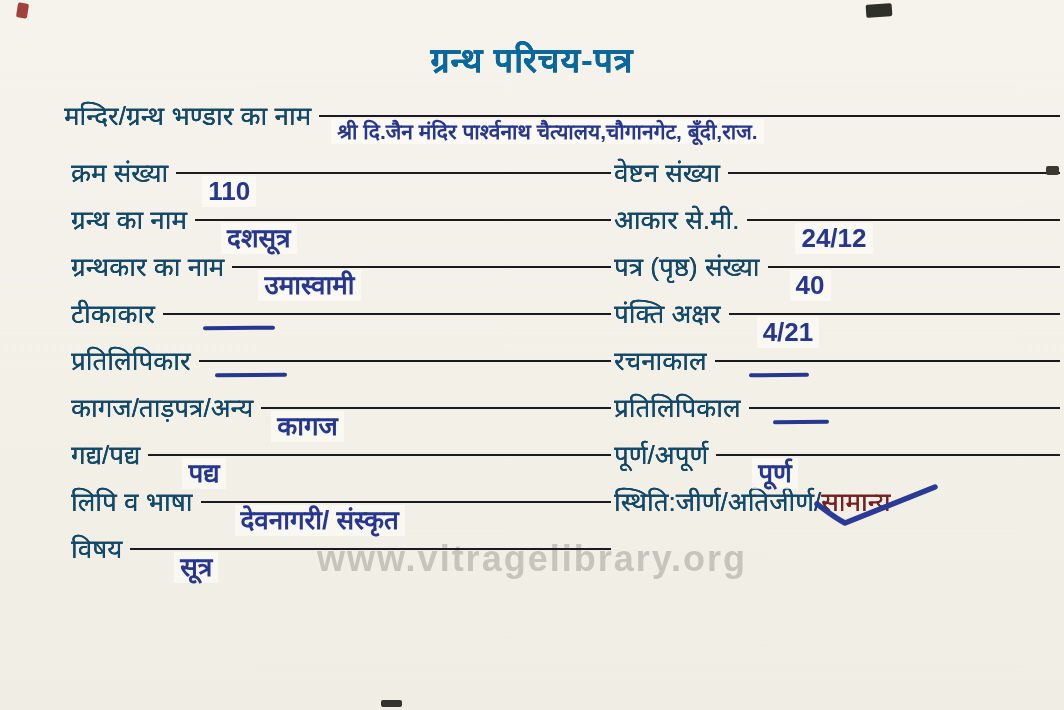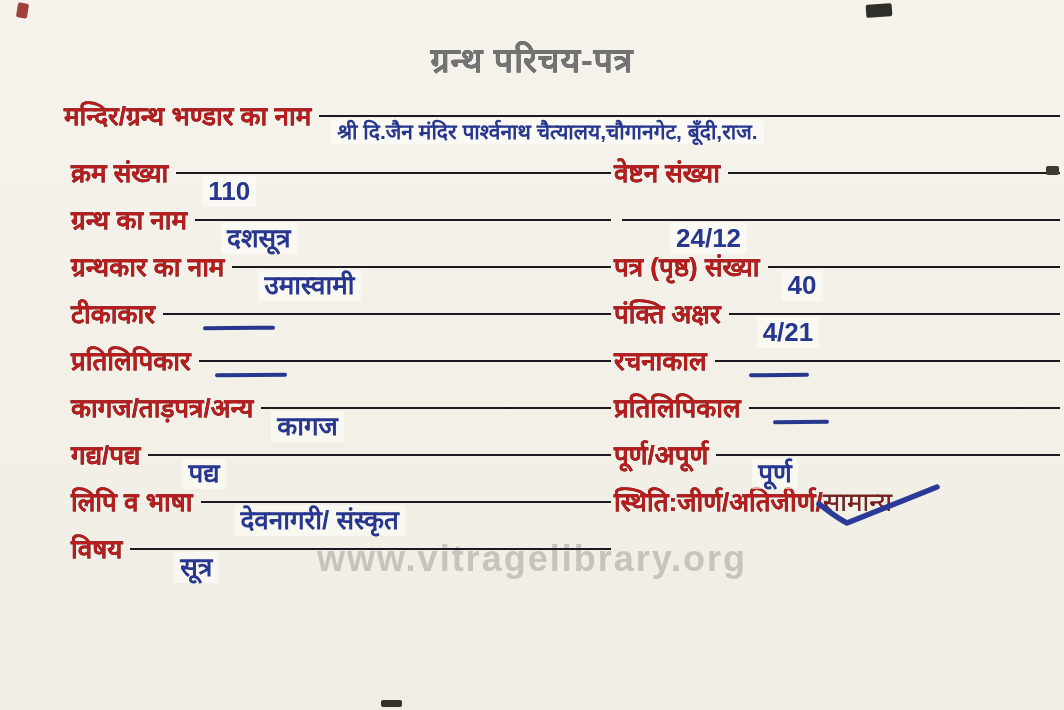--- a/index.html
+++ b/index.html
@@ -3,28 +3,27 @@
 <meta charset="utf-8">
 <style>
   html,body{margin:0;padding:0;}
   body{
     width:1064px;height:710px;position:relative;overflow:hidden;
     background:linear-gradient(180deg,#f5f3ec 0%,#f2f0e7 55%,#efede4 100%);
     font-family:"Liberation Sans","DejaVu Sans",sans-serif;
   }
   .title{
     position:absolute;top:36px;left:0;width:100%;text-align:center;
-    font-size:34px;font-weight:bold;color:#737373;letter-spacing:1px;
+    font-size:34px;font-weight:bold;color:#0369a1;letter-spacing:1px;
     text-shadow:0 0 .6px #3a3a44;
   }
   .header-row{position:absolute;left:64px;top:100px;width:996px;display:flex;align-items:flex-start;}
   .lbl{
-    font-size:26px;color:#b91c1c;white-space:nowrap;line-height:1.3;
+    font-size:26px;color:#0c4a6e;white-space:nowrap;line-height:1.3;
     text-shadow:0 0 .5px #2c2c36;
-    font-weight:bold;
   }
   .fill{
     flex:1;margin-left:8px;margin-top:15px;border-top:2.4px solid #1a1a20;
     position:relative;min-width:14px;
   }
   .val{
     position:absolute;top:2px;left:26px;font-size:26px;font-weight:bold;
     color:#27368f;white-space:nowrap;line-height:1.2;
     background:rgba(253,253,249,.6);padding:0 6px;
   }
@@ -126,28 +125,29 @@
 </div>
 
 <div class="col col-right">
   <div class="row">
     <span class="lbl">वेष्टन संख्या</span>
     <span class="fill">
       
     </span>
   </div>
   <div class="row">
+    <span class="lbl">आकार से.मी.</span>
     <span class="fill">
       <span class="val" style="left:48px;">24/12</span>
     </span>
   </div>
   <div class="row">
     <span class="lbl">पत्र (पृष्ठ) संख्या</span>
     <span class="fill">
-      <span class="val" style="left:14px;">40</span>
+      <span class="val" style="left:22px;">40</span>
     </span>
   </div>
   <div class="row">
     <span class="lbl">पंक्ति अक्षर</span>
     <span class="fill">
       <span class="val" style="left:28px;">4/21</span>
     </span>
   </div>
   <div class="row">
     <span class="lbl">रचनाकाल</span>

